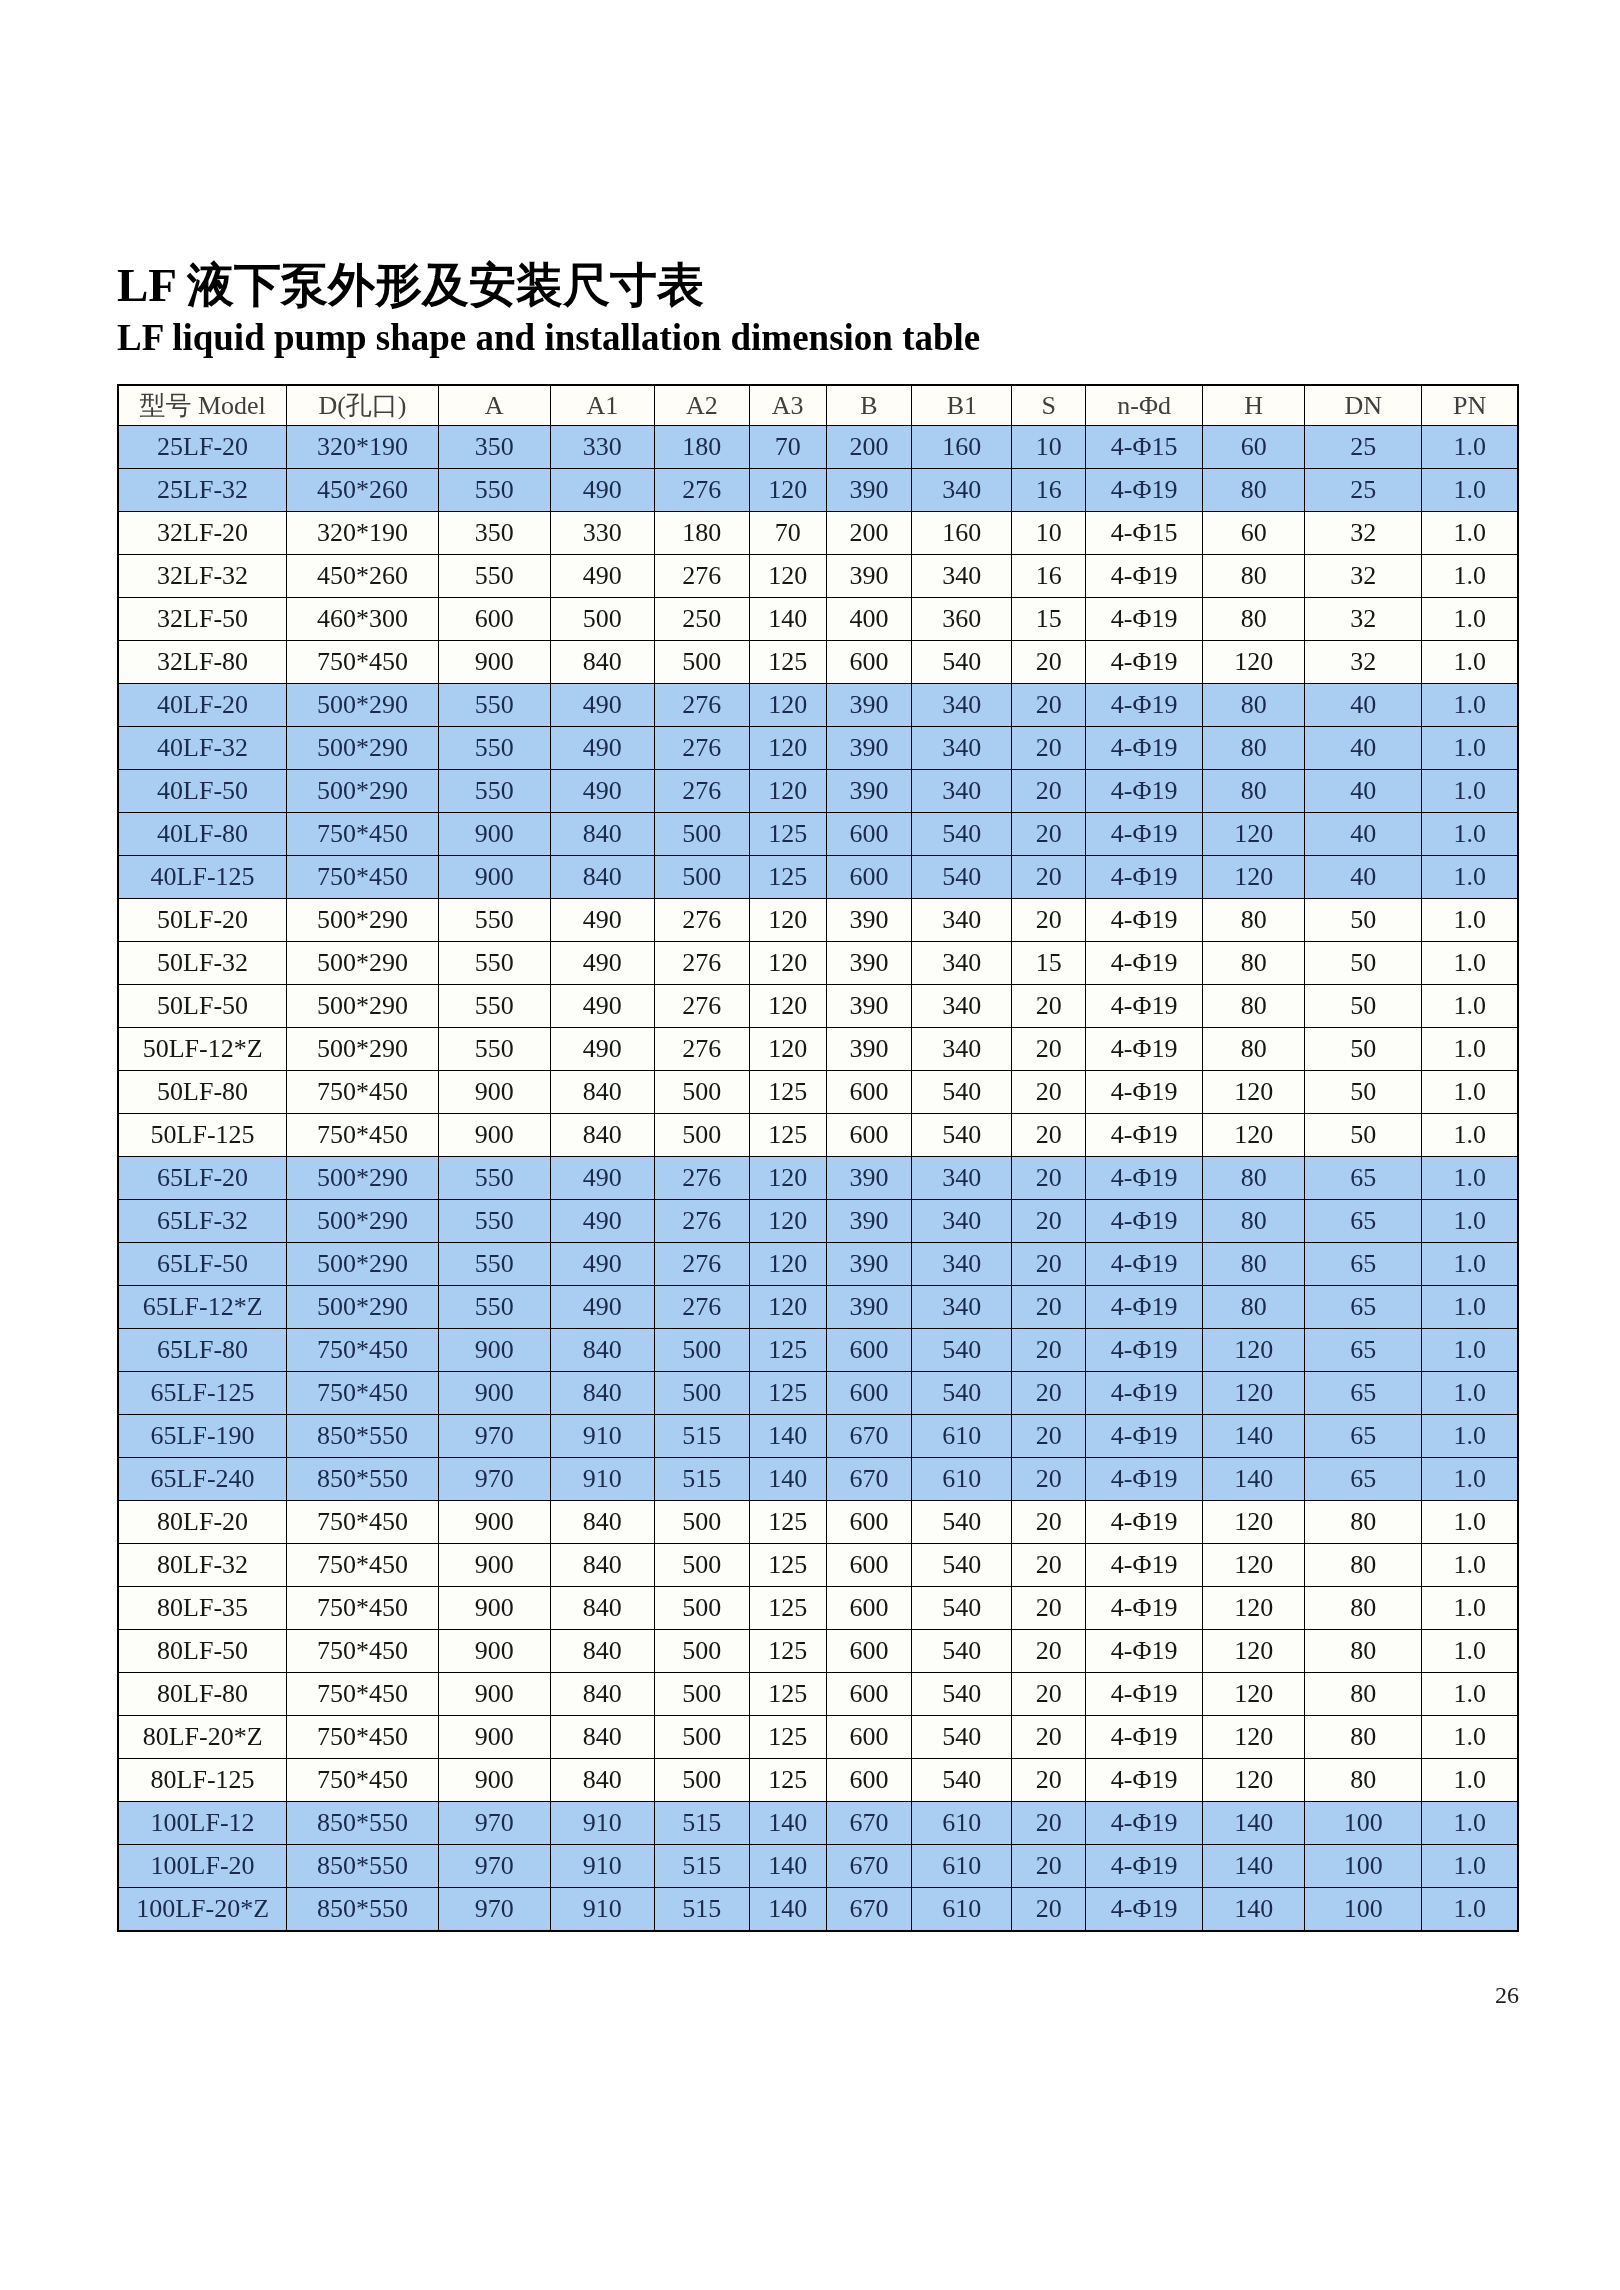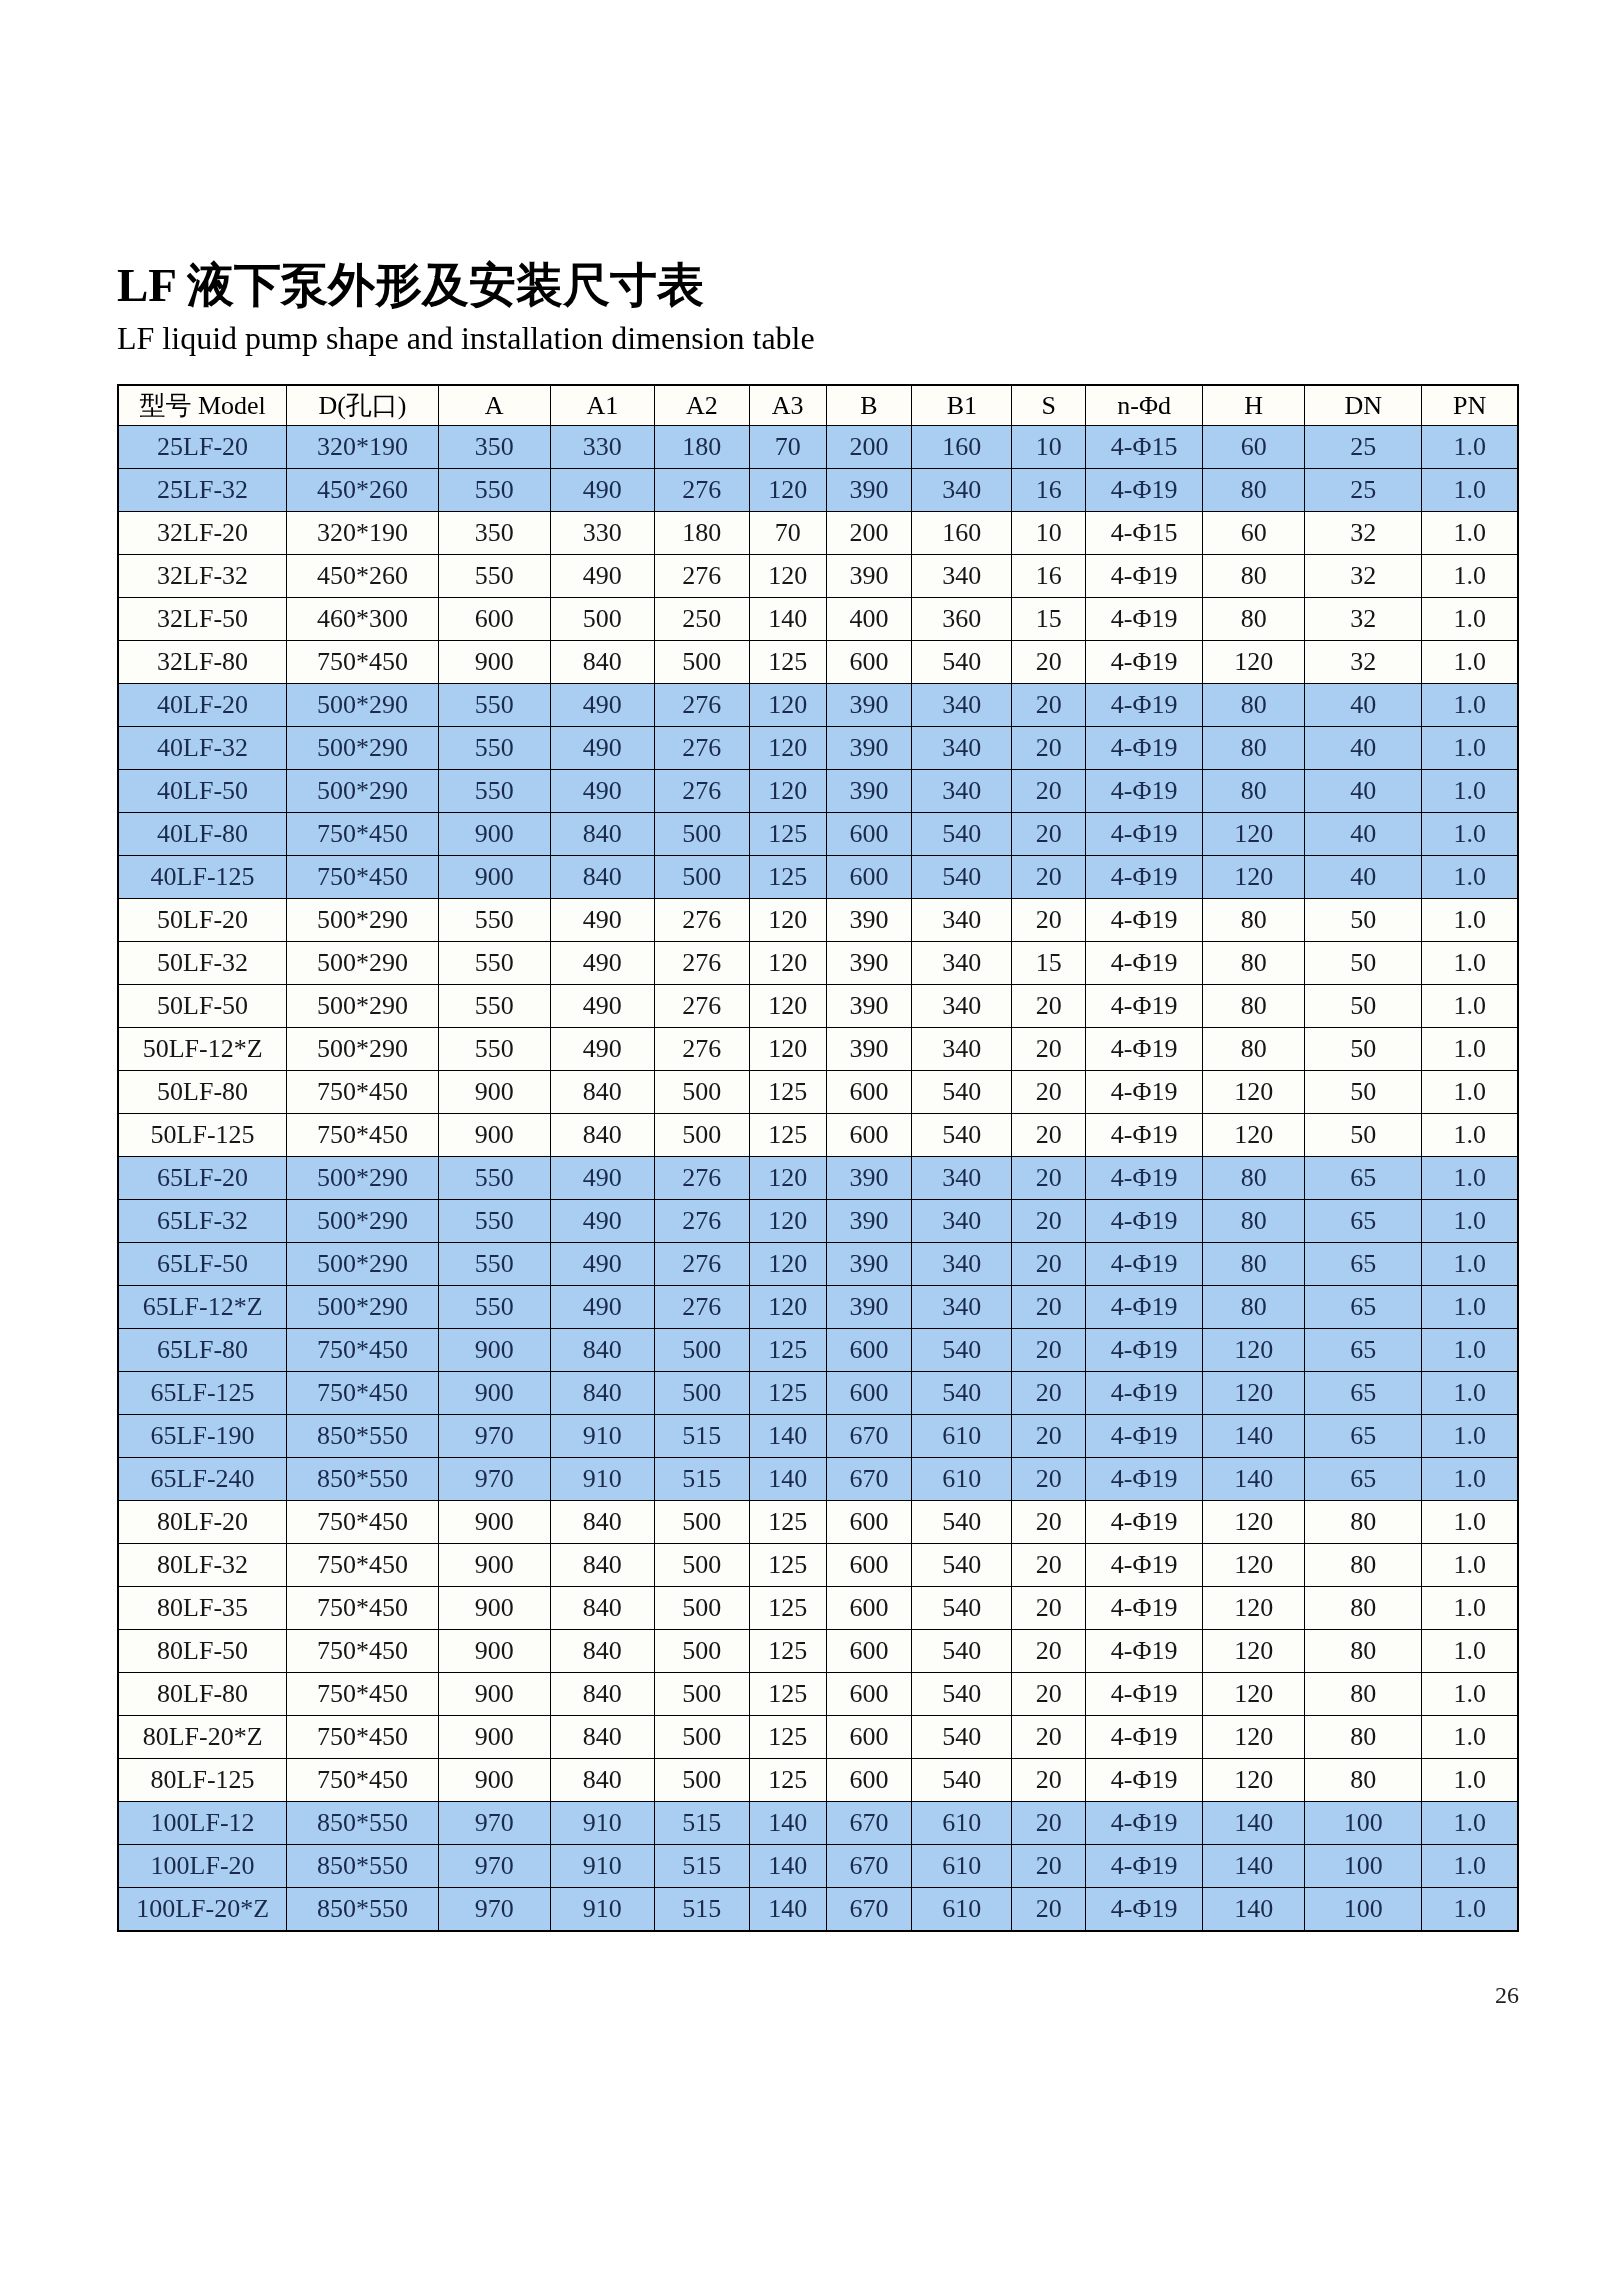--- a/index.html
+++ b/index.html
@@ -18,23 +18,23 @@
   .title{
     margin:257px 0 0 0;
     font-size:47px;
     line-height:56px;
     font-weight:bold;
     color:#000;
     white-space:nowrap;
   }
   .subtitle{
     margin:7.2px 0 0 0;
-    font-size:32px;
+    font-size:37px;
     line-height:36px;
-    font-weight:normal;
+    font-weight:bold;
   }
   table.dim{
     border-collapse:collapse;
     table-layout:fixed;
     width:1402px;
     margin-top:28px;
     border:2.7px solid #000;
   }
   table.dim th, table.dim td{
     border:1.8px solid #000;
@@ -42,21 +42,21 @@
     vertical-align:middle;
     font-size:26px;
     padding:0;
     overflow:hidden;
     white-space:nowrap;
   }
   table.dim th{
     height:39px;
     font-weight:normal;
     background:#fefdf8;
-    color:#000000;
+    color:#404040;
   }
   table.dim td{
     height:42px;
     color:#161616;
     background:#fdfdfa;
   }
   table.dim tr.hl td{
     background:var(--hl, #a9cef2);
     color:#1b2a4a;
   }

